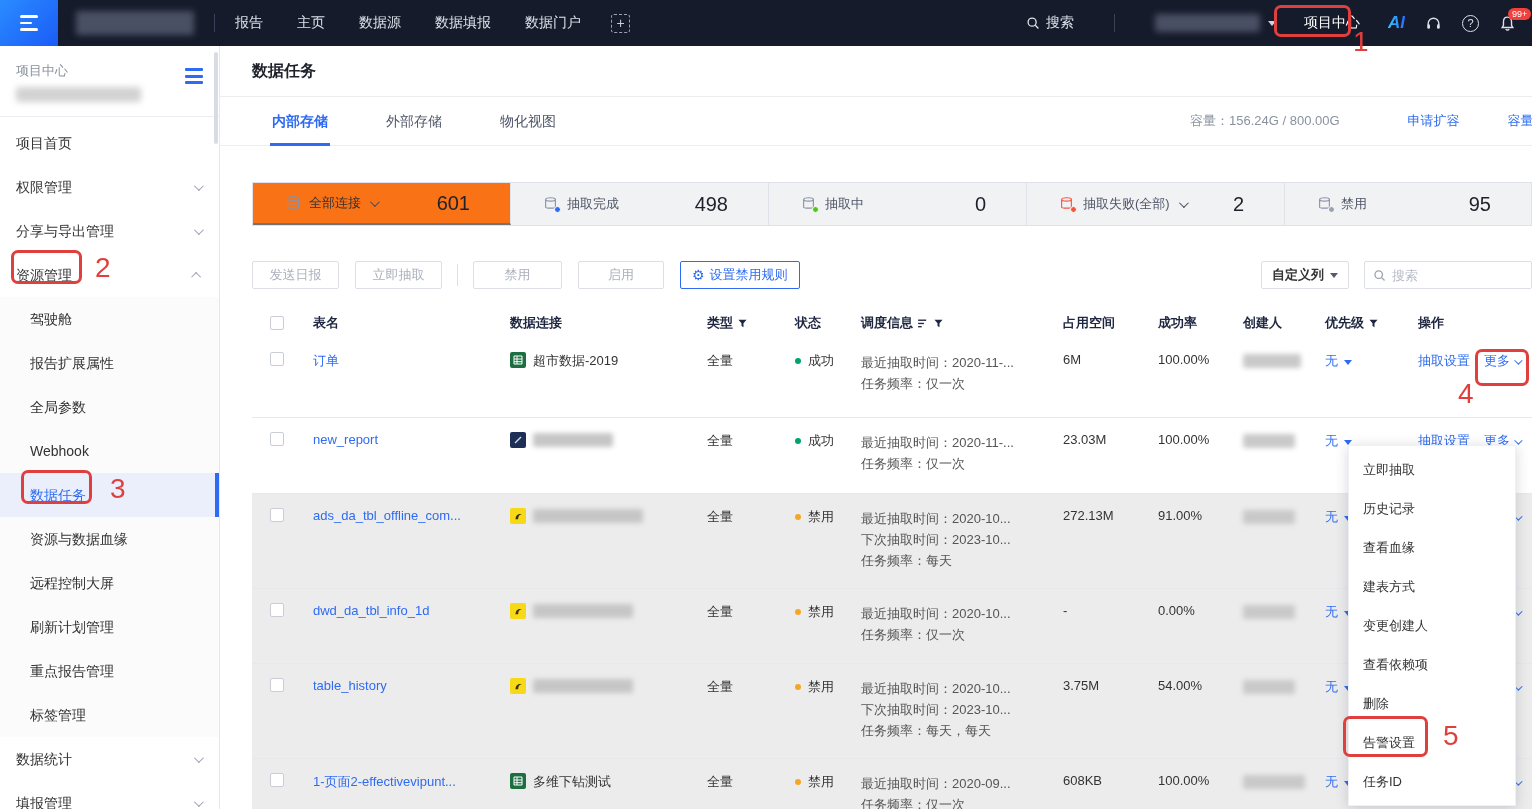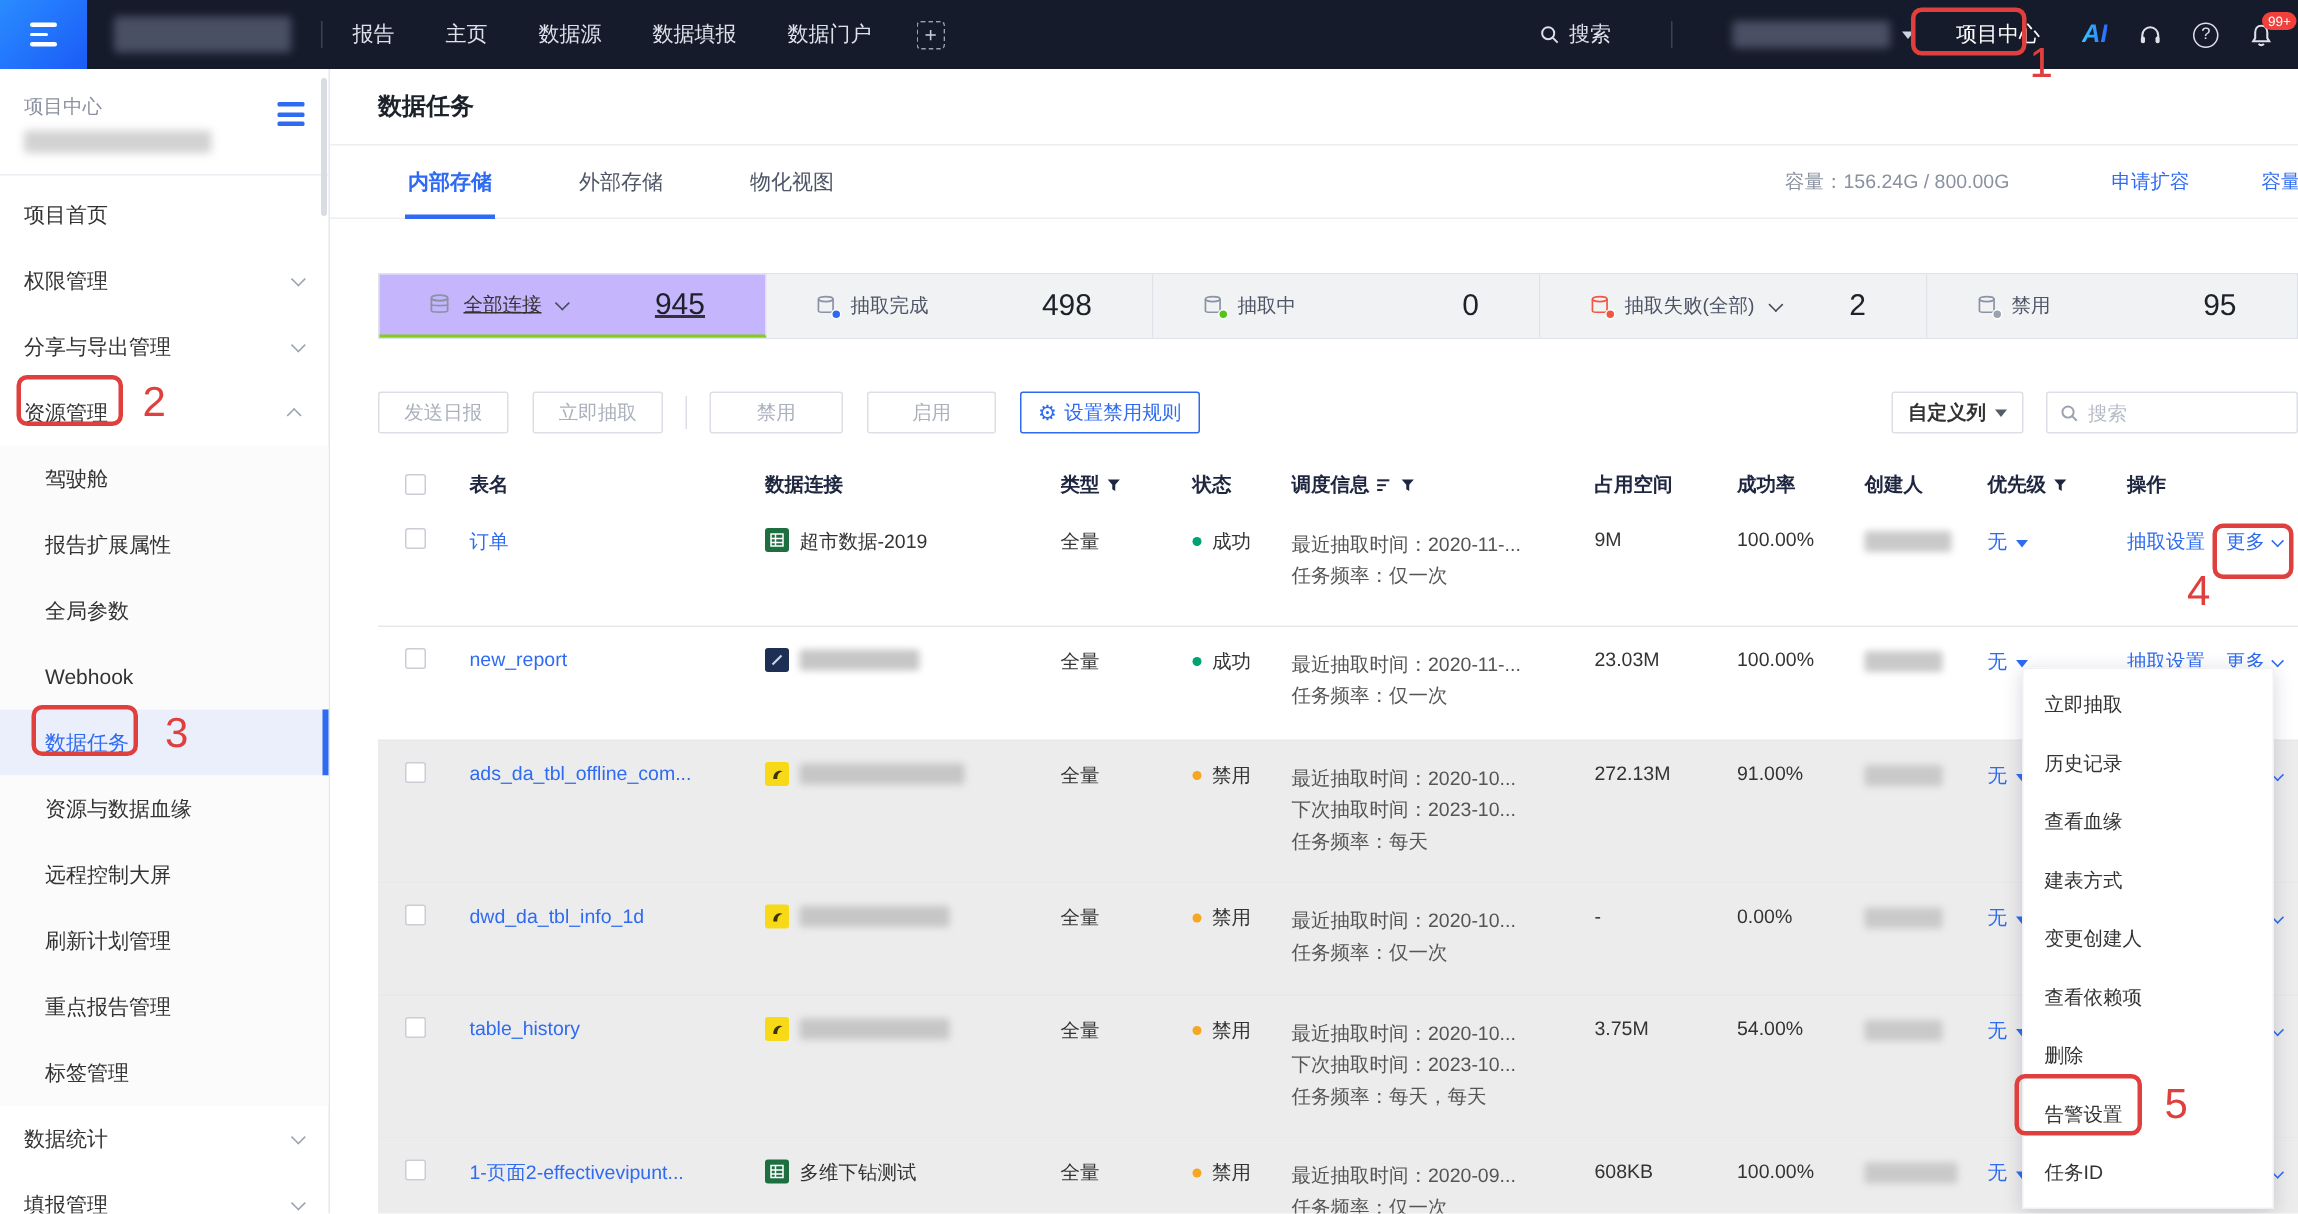--- a/index.html
+++ b/index.html
@@ -61,21 +61,21 @@
   .tab.active::after { content:""; position:absolute; left:-2px; right:-2px; bottom:0; height:3px; background:#2e6bf2; }
   .cap-group { position:absolute; left:970px; top:0; bottom:0; display:flex; align-items:center; white-space:nowrap;gap:36px; }
   .cap-text { color:#8a919f; font-size:13px; }
   .cap-link { color:#2e6bf2; font-size:13px; cursor:pointer; }
   .cap-link.l1 { margin-left:32px; } .cap-link.l2 { margin-left:12px; }
 
   
   .stats { margin:36px 0 0 32px; width:1280px; height:44px; display:flex; border:1px solid #dfe2e8; }
   .seg { flex:0 0 258px; display:flex; align-items:center; background:#f1f2f4; border-right:1px solid #dfe2e8; padding:0 40px 0 32px; cursor:pointer; }
   .seg:last-child { flex:1; border-right:none; }
-  .seg.active { background:#c4b5fd; border-bottom:2px solid #84cc16;text-decoration:underline; }
+  .seg.active { background:#f97316; border-bottom:2px solid #737373; }
   .seg-label { font-size:13px; color:#4e5566; margin-left:8px; white-space:nowrap; }
   .seg .chev { margin-left:9px; }
   .seg-val { margin-left:auto; font-size:20px; color:#1d2129; }
   .db-wrap { position:relative; width:16px; height:16px; flex:0 0 auto; }
   .db-badge { position:absolute; right:-2px; bottom:-1px; width:7px; height:7px; border-radius:50%; border:1px solid #fff; }
 
   
   .toolbar { margin:35px 0 0 32px; width:1280px; height:28px; display:flex; align-items:center; }
   .btn { height:28px; border:1px solid #dcdfe5; border-radius:2px; background:#fff; font-size:13px; color:#aab0bc; display:flex; align-items:center; justify-content:center; cursor:pointer; white-space:nowrap; }
   .btn.w87{width:87px} .btn.w89{width:89px} .btn.w86{width:86px}
@@ -274,21 +274,21 @@
       <div class="seg active">
         <span class="db-wrap">
           <svg width="16" height="16" viewBox="0 0 16 16">
               <ellipse cx="8" cy="3.6" rx="5.4" ry="1.9" fill="none" stroke="#8a93a6" stroke-width="1.2"></ellipse>
               <path d="M2.6 3.6 V12.2 C2.6 13.4 13.4 13.4 13.4 12.2 V3.6" fill="none" stroke="#8a93a6" stroke-width="1.2"></path>
               <path d="M2.6 7.9 C2.6 9.1 13.4 9.1 13.4 7.9" fill="none" stroke="#8a93a6" stroke-width="1.2"></path>
             </svg>
         </span>
         <span class="seg-label" style="color:#333">全部连接</span>
         <span class="chev down dark"></span>
-        <span class="seg-val">945</span>
+        <span class="seg-val">601</span>
       </div>
       <div class="seg">
         <span class="db-wrap">
           <svg width="15" height="15" viewBox="0 0 16 16">
               <ellipse cx="8" cy="3.6" rx="5.2" ry="1.8" fill="none" stroke="#8a93a6" stroke-width="1.2"></ellipse>
               <path d="M2.8 3.6 V12 C2.8 13.3 13.2 13.3 13.2 12 V3.6" fill="none" stroke="#8a93a6" stroke-width="1.2"></path>
             </svg>
           <i class="db-badge" style="background:#2e6bf2"></i>
         </span>
         <span class="seg-label">抽取完成</span>
@@ -426,21 +426,21 @@
           </div>
         <div class="c">
             <i class="dot green"></i>
             <span>成功</span>
           </div>
         <div class="c c-sched">
             <div>最近抽取时间：2020-11-...</div>
             <div>任务频率：仅一次</div>
           </div>
         <div class="c">
-            <span>9M</span>
+            <span>6M</span>
           </div>
         <div class="c">
             <span>100.00%</span>
           </div>
         <div class="c">
             <span class="creator-blur" style="width:58px"></span>
           </div>
         <div class="c">
             <span class="pri-link">
               <span>无</span>

